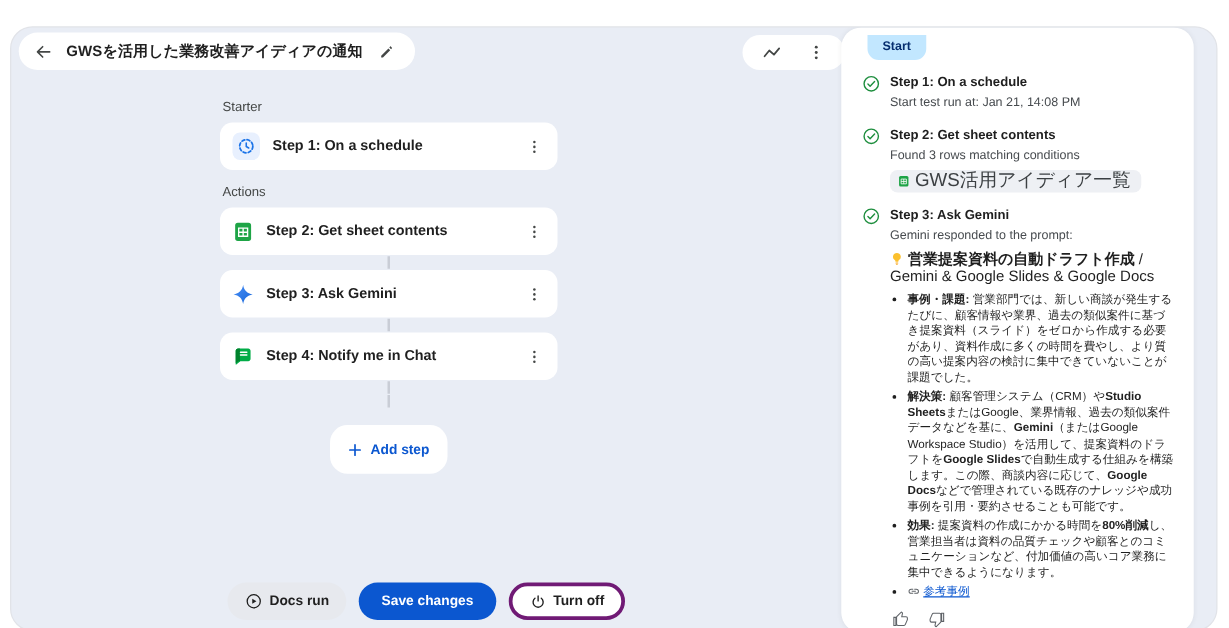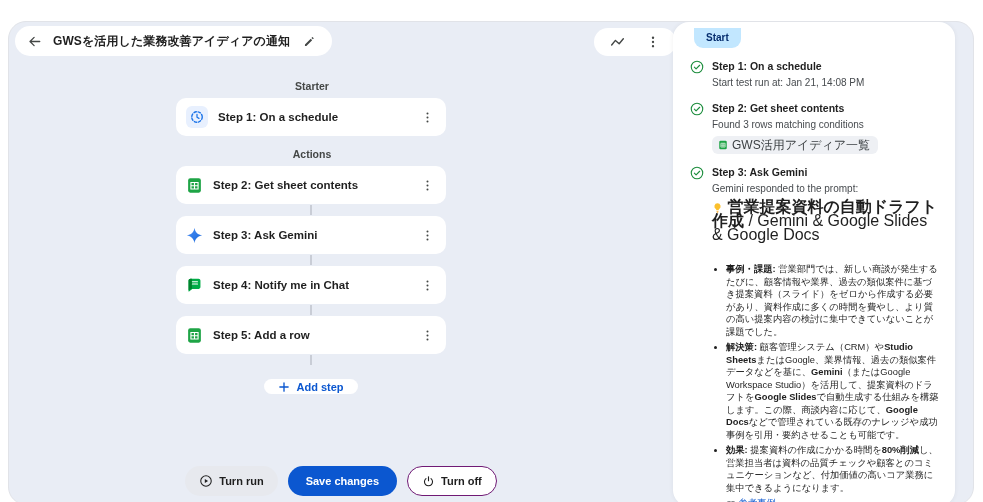--- a/index.html
+++ b/index.html
@@ -10,56 +10,56 @@
   
   .header-pill { position: absolute; left: 6px; top: 4px; height: 30px; background: #fff; border-radius: 15px;
                  display: flex; align-items: center; gap: 8px; padding: 0 12px 0 8px; }
   .icon-btn { display: flex; align-items: center; justify-content: center; width: 22px; height: 22px; border-radius: 50%; cursor: pointer; }
   .flow-title { font-size: 12px; font-weight: 700; color: #1f1f1f; letter-spacing: .1px; }
   .top-actions { position: absolute; left: 585px; top: 6px; height: 28px; background: #fff; border-radius: 14px;
                  display: flex; align-items: center; gap: 14px; padding: 0 12px; }
 
   
   .flow-col { position: absolute; left: 167px; top: 58px; width: 270px; }
-  .section-label { font-size: 10.5px; font-weight: 700; color: #444746; margin: 0 0 6px 2px; text-align: center; }
+  .section-label { font-size: 10.5px; font-weight: 400; color: #444746; margin: 0 0 6px 2px; }
   .step-card { height: 38px; background: #fff; border-radius: 10px; display: flex; align-items: center;
                gap: 10px; padding: 0 8px 0 10px; cursor: pointer; }
   .step-card + .section-label { margin-top: 12px; }
   .step-label { flex: 1; font-size: 11.5px; font-weight: 600; color: #1f1f1f; }
   .step-icon-box { width: 22px; height: 22px; border-radius: 6px; background: #e8f0fe; display: flex; align-items: center; justify-content: center; }
   .connector { width: 2px; height: 10px; background: #c9cdd6; margin: 1px auto; }
   .add-step-row { display: flex; justify-content: center; margin-top: 14px; }
-  .add-step { background: #fff; border: none; border-radius: 14px; height: 15px; padding: 0 14px;
+  .add-step { background: #fff; border: none; border-radius: 14px; height: 39px; padding: 0 14px;
               display: flex; align-items: center; gap: 6px; font-size: 11px; font-weight: 700;
               color: var(--accent, #0b57d0); cursor: pointer; font-family: inherit; }
 
   
   .footer-bar { position: absolute; left: 0; bottom: 8px; width: 664px; display: flex; justify-content: center; gap: 10px; }
   .pill-btn { height: 30px; border-radius: 15px; display: flex; align-items: center; gap: 6px; padding: 0 14px;
               font-size: 11px; font-weight: 600; cursor: pointer; border: none; font-family: inherit; }
   .test-run { background: #e7e9ee; color: #1f1f1f; }
   .save-changes { background: var(--accent, #0b57d0); color: #fff; padding: 0 18px; }
-  .turn-off { background: #fff; color: #1f1f1f; border: 1px solid #701a75; }
+  .turn-off { background: #fff; color: #1f1f1f; border: 3px solid #701a75; }
 
   
   .run-panel { position: absolute; left: 664px; top: 0; width: 282px; height: 484px; background: #fff;
                border-radius: 16px; padding: 5px 14px 0 17px; box-shadow: 0 0 4px rgba(60,64,67,.08); }
   .start-chip { display: inline-block; margin-left: 4px; background: var(--start-chip-bg, #c2e7ff);
                 color: var(--start-chip-text, #062e6f); font-size: 10px; font-weight: 600;
                 border-radius: 0 0 9px 9px; padding: 4px 12px 5px; cursor: pointer; }
   .entry { display: flex; gap: 8px; margin-top: 11px; }
   .entry-check { flex: 0 0 14px; margin-top: 1px; }
   .entry-body { flex: 1; min-width: 0; }
   .entry-title { font-size: 10.5px; font-weight: 600; color: #1f1f1f; line-height: 14px; }
   .entry-detail { font-size: 10px; color: #474b4f; line-height: 14px; margin-top: 3px; display: flex; align-items: flex-end; flex-wrap: wrap; gap: 4px; }
   .chip { display: inline-flex; align-items: center; gap: 4px; background: var(--chip-bg, #eef0f4);
-          border-radius: 6px; padding: 2px 8px 2px 6px; font-size: 12px; color: #3c4043; cursor: pointer; white-space: nowrap; }
-  .prompt-line { font-size: 16px; color: #1f1f1f; line-height: 14px; margin-top: 4px; }
+          border-radius: 6px; padding: 2px 8px 2px 6px; font-size: 15px; color: #3c4043; cursor: pointer; white-space: nowrap; }
+  .prompt-line { font-size: 12px; color: #1f1f1f; line-height: 14px; margin-top: 4px; }
   .prompt-line b { font-weight: 700; }
-  .bullets { margin: 21px 0 0 0; padding-left: 14px; }
+  .bullets { margin: 5px 0 0 0; padding-left: 14px; }
   .bullets li { font-size: 9.3px; line-height: 12.5px; color: #1f1f1f; margin-bottom: 3px; }
   .bullets b { font-weight: 700; }
   .ref-link { color: var(--accent, #0b57d0); text-decoration: underline; font-size: 9.3px; cursor: pointer; }
   .thumbs { display: flex; gap: 16px; margin: 9px 0 0 2px; }
   .thumb { cursor: pointer; display: flex; }
 
   svg { display: block; }
 </style>
 </head>
 <body>
@@ -168,55 +168,40 @@
         <svg width="13" height="13" viewBox="0 0 18 18">
             <circle cx="9" cy="3.5" r="1.4" fill="#444746"></circle>
             <circle cx="9" cy="9" r="1.4" fill="#444746"></circle>
             <circle cx="9" cy="14.5" r="1.4" fill="#444746"></circle>
           </svg>
       </span>
     </div>
 
     <div class="connector"></div>
 
-    <div class="step-card">
-      <svg width="17" height="17" viewBox="0 0 20 20">
-          <rect x="2.5" y="1.5" width="15" height="17" rx="2.5" fill="#1ea446"></rect>
-          <path d="M5.8 6.5h8.4v7.6H5.8z" fill="none" stroke="#fff" stroke-width="1.3"></path>
-          <path d="M5.8 10.3h8.4M10 6.5v7.6" stroke="#fff" stroke-width="1.3"></path>
-        </svg>
-      <span class="step-label">Step 5: Add a row</span>
-      <span class="icon-btn">
-        <svg width="13" height="13" viewBox="0 0 18 18">
-            <circle cx="9" cy="3.5" r="1.4" fill="#444746"></circle>
-            <circle cx="9" cy="9" r="1.4" fill="#444746"></circle>
-            <circle cx="9" cy="14.5" r="1.4" fill="#444746"></circle>
-          </svg>
-      </span>
-    </div>
 
     <div class="connector"></div>
 
     <div class="add-step-row">
       <button class="add-step">
         <svg width="12" height="12" viewBox="0 0 16 16">
             <path d="M8 2.5v11M2.5 8h11" stroke="#0b57d0" stroke-width="1.8" stroke-linecap="round"></path>
           </svg>
         <span>Add step</span>
       </button>
     </div>
   </div>
 
   <div class="footer-bar">
     <button class="pill-btn test-run">
       <svg width="14" height="14" viewBox="0 0 20 20">
           <circle cx="10" cy="10" r="7.5" fill="none" stroke="#1f1f1f" stroke-width="1.5"></circle>
           <path d="M8.3 7.2v5.6L13 10z" fill="#1f1f1f"></path>
         </svg>
-      <span>Turn run</span>
+      <span>Docs run</span>
     </button>
     <button class="pill-btn save-changes">
       <span>Save changes</span>
     </button>
     <button class="pill-btn turn-off">
       <svg width="13" height="13" viewBox="0 0 20 20">
           <path d="M10 2.8v6" stroke="#1f1f1f" stroke-width="1.7" stroke-linecap="round"></path>
           <path d="M6.1 5.6a6.2 6.2 0 1 0 7.8 0" fill="none" stroke="#1f1f1f" stroke-width="1.7" stroke-linecap="round"></path>
         </svg>
       <span>Turn off</span>

